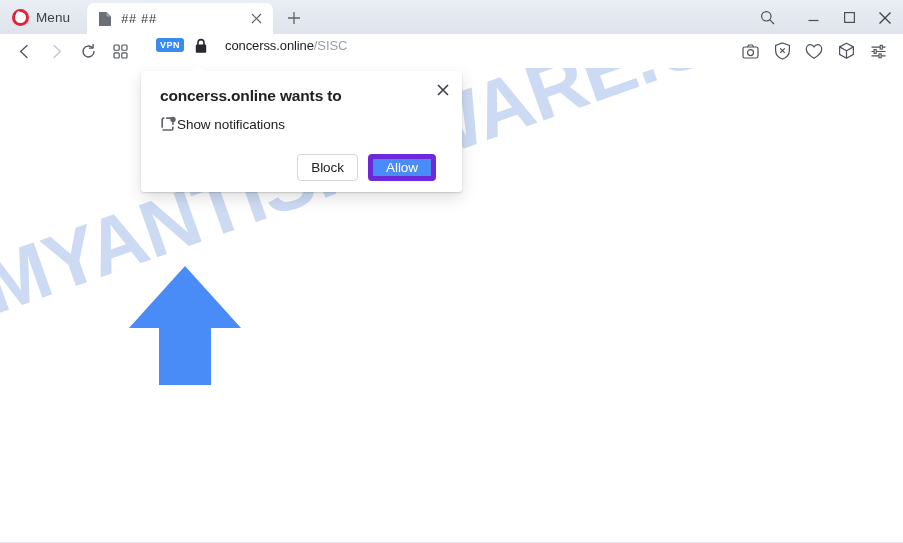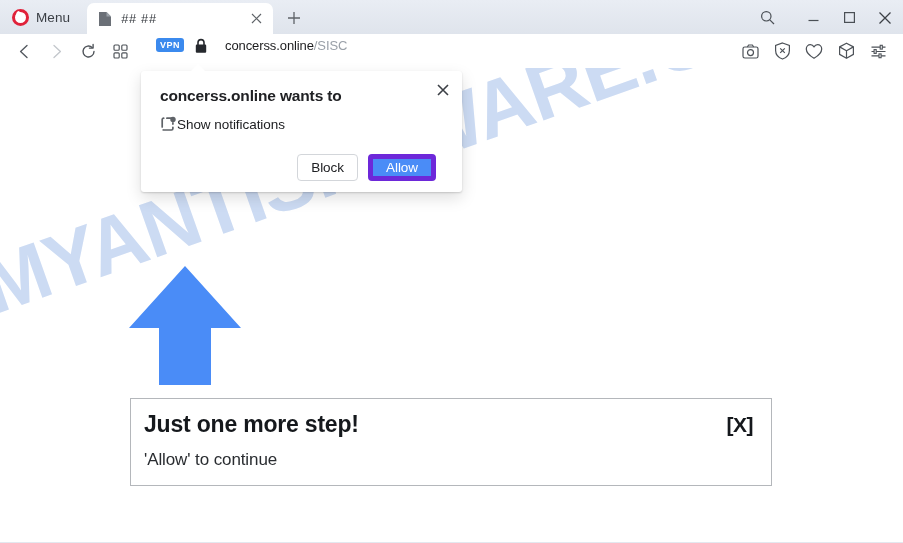--- a/index.html
+++ b/index.html
@@ -470,27 +470,20 @@
   </div>
 
   <div class="page">
 
     <div class="watermark">MYANTISPYWARE.COM</div>
 
     <svg class="arrow" viewBox="0 0 112 119">
       <path d="M56 0 L112 62 H82 V119 H30 V62 H0 Z" fill="#4a8cf7"></path>
     </svg>
 
-    <div class="notice">
-      <div class="notice-row">
-        <div class="notice-title">Just one more step!</div>
-        <div class="notice-close">[X]</div>
-      </div>
-      <div class="notice-sub">'Allow' to continue</div>
-    </div>
   </div>
 
   <div class="perm">
 
     <div class="perm-close">
       <svg width="12" height="12" viewBox="0 0 12 12">
         <path d="M1 1 L11 11 M11 1 L1 11" stroke="#3c4046" stroke-width="1.6" fill="none"></path>
       </svg>
     </div>
 

